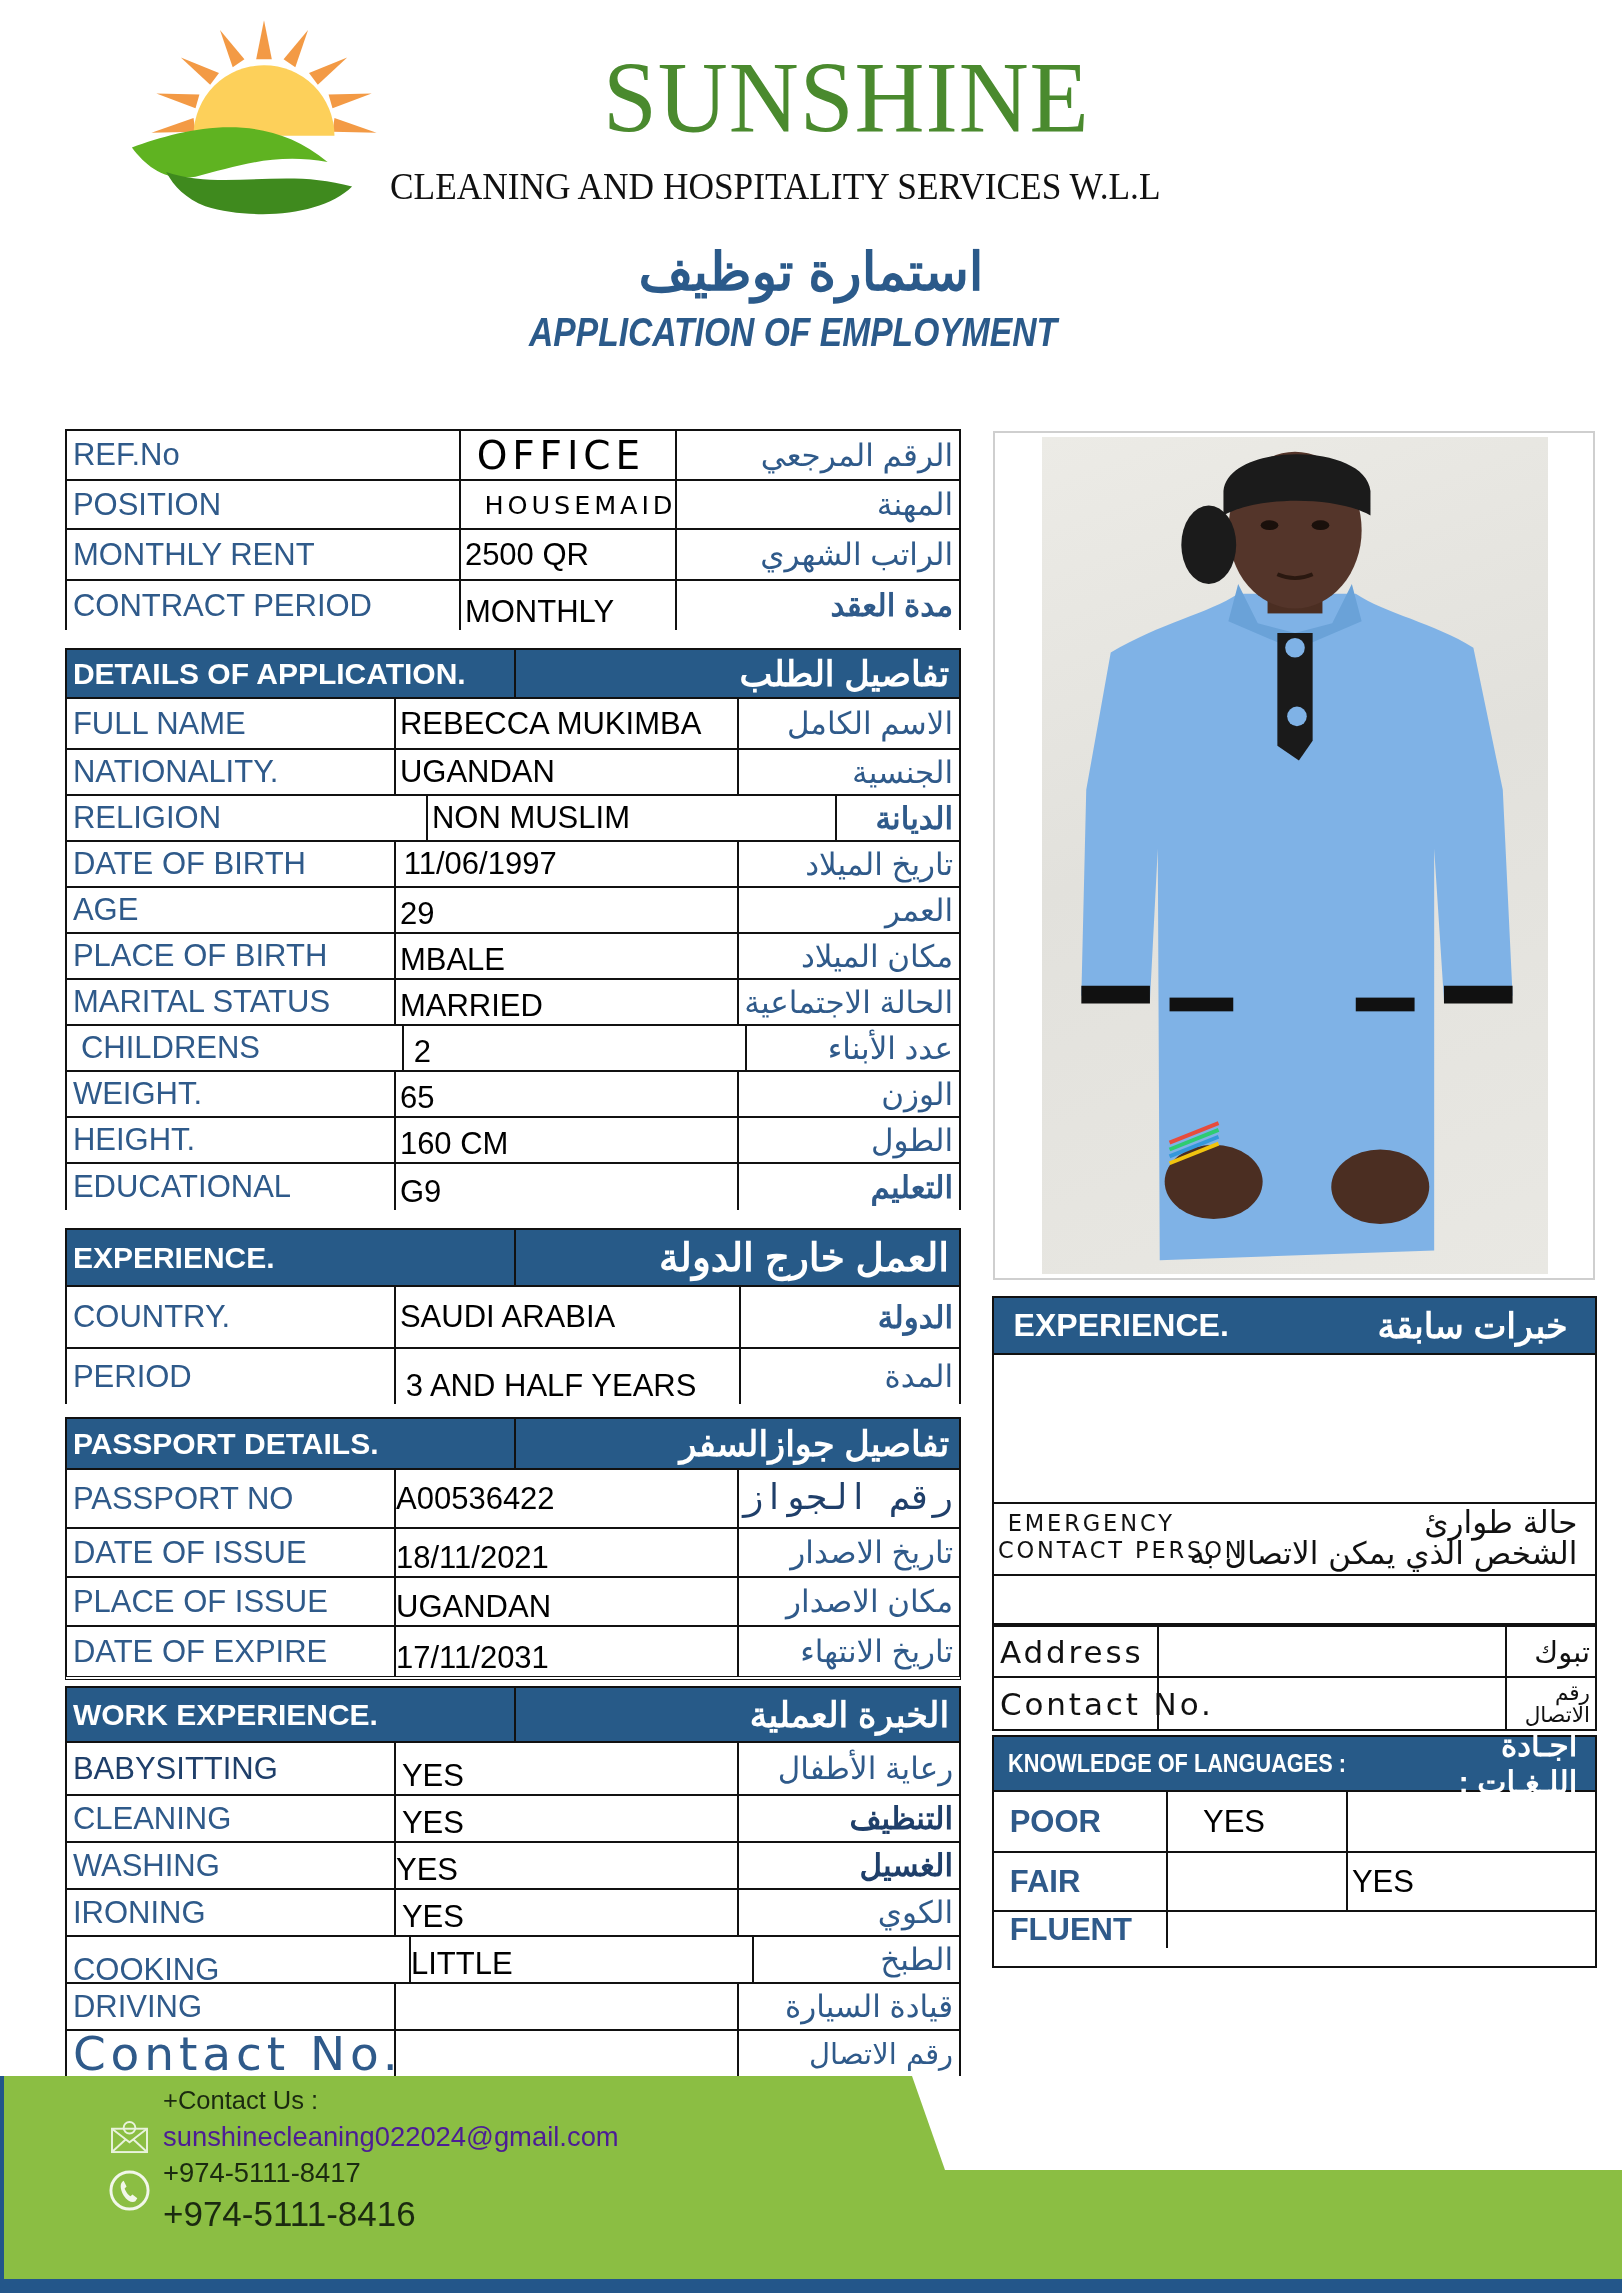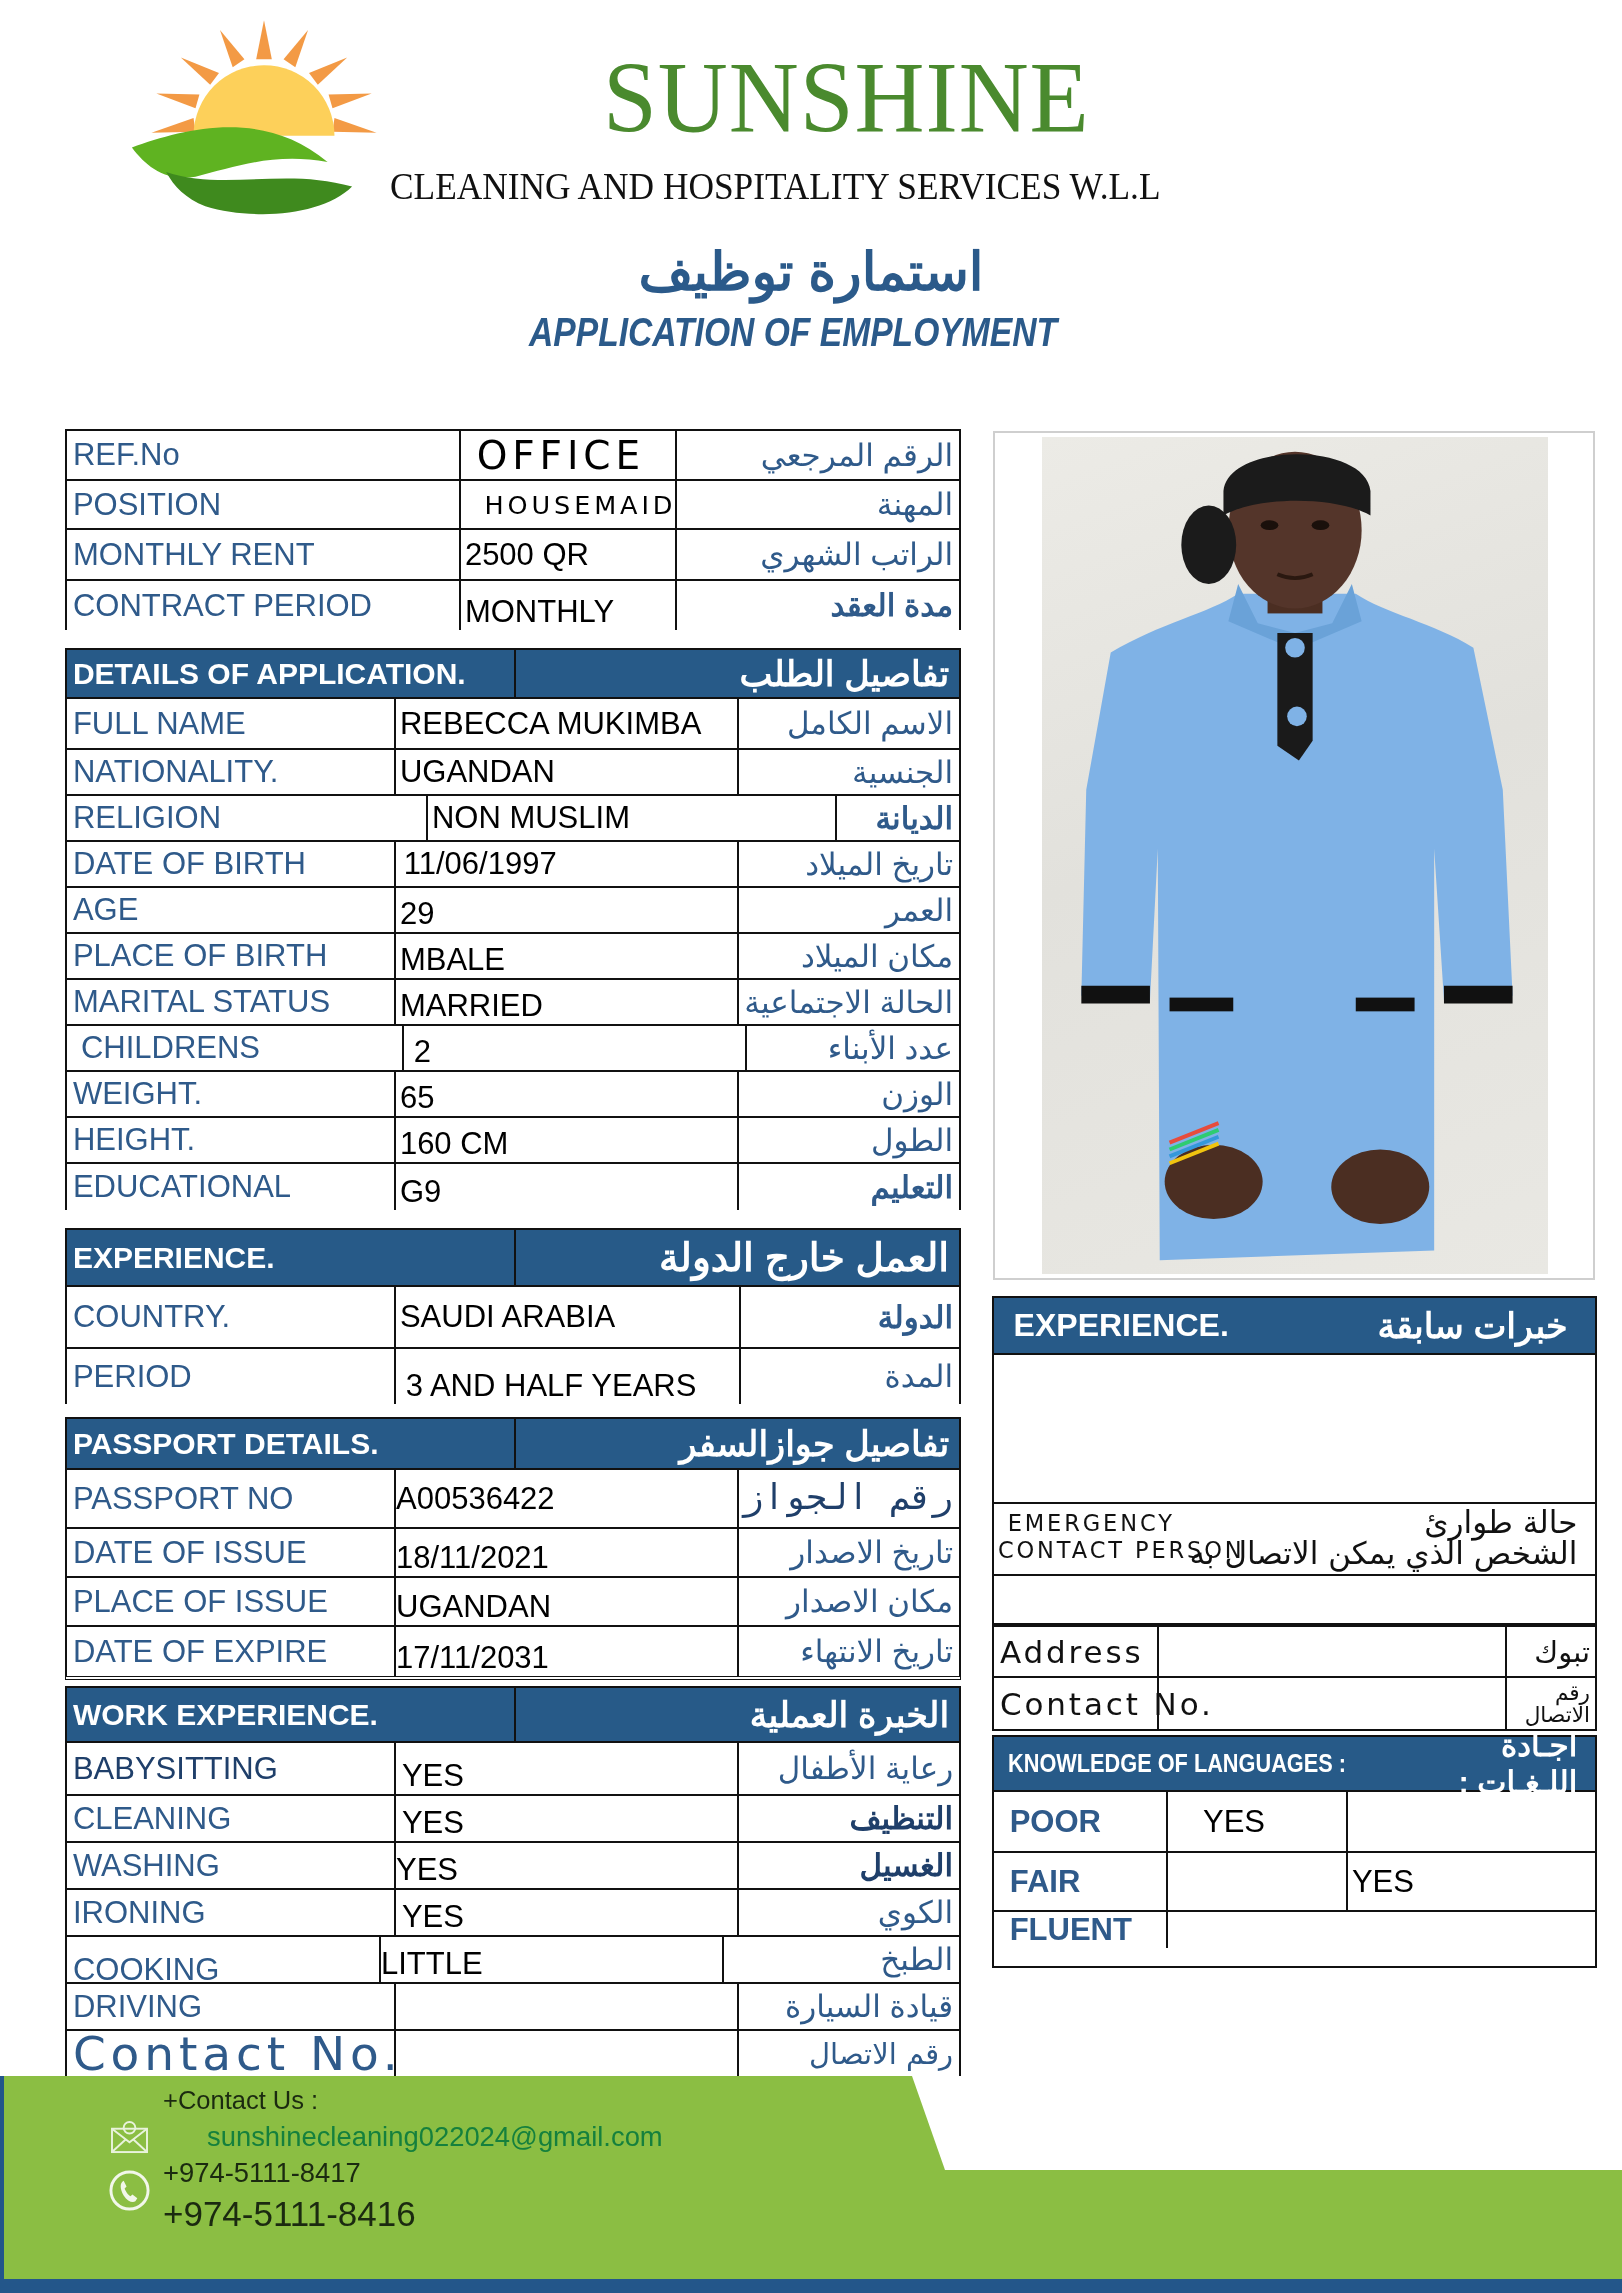--- a/index.html
+++ b/index.html
@@ -54,21 +54,21 @@
   .lang-row .k { width: 174px; border-right: 2.9px solid #111; padding-left: 15.7px; color: #2f5a8a; font-weight: bold; transform-origin: left center; }
   .lang-row .a { width: 180px; border-right: 2.9px solid #111; padding-left: 35px; }
   .lang-row .e { flex: 1; padding-left: 3.9px; }
   .lang-row .hdr { color: #2f5a8a; font-weight: bold; font-size: 28px; }
 
   
   .footer-blue { position: absolute; left: 0; top: 2076px; width: 1622px; height: 218px; background: #23568a; }
   .footer-green { position: absolute; left: 3.9px; top: 2076px; width: 1618px; height: 203px; background: #8bbe43; }
   .footer-notch { position: absolute; left: 912px; top: 2076px; width: 711px; height: 94px; background: #ffffff; clip-path: polygon(0 0, 100% 0, 100% 100%, 33px 100%); }
   .contact-title { position: absolute; left: 163px; top: 2086px; font-size: 25.5px; color: #1b2a10; }
-  .contact-mail { position: absolute; left: 163px; top: 2121px; font-size: 27.4px; color: #15803d; margin-left: 44px; }
+  .contact-mail { position: absolute; left: 163px; top: 2121px; font-size: 27.4px; color: #4c1d95; }
   .contact-ph1 { position: absolute; left: 163px; top: 2157px; font-size: 27.4px; color: #1b2a10; }
   .contact-ph2 { position: absolute; left: 163px; top: 2194px; font-size: 35px; color: #1b2a10; }
   .mail-icon { position: absolute; left: 110px; top: 2119px; width: 39px; height: 35px; }
   .phone-icon { position: absolute; left: 108px; top: 2169px; width: 43px; height: 43px; }
 
   
   .contact-big { font-family: "DejaVu Sans", sans-serif; font-size: 47px; letter-spacing: 4.9px; color: #2f5a8a; font-weight: normal; }
   .contact-ar { font-family: "DejaVu Sans", sans-serif; font-size: 29px; color: #2f5a8a; }
 </style>
 </head>
@@ -243,21 +243,21 @@
     <div class="cell c-en" style="width:327px;">WASHING</div>
     <div class="cell c-val" style="width:343px;padding-left:0;align-items:flex-end;">YES</div>
     <div class="cell c-ar" style="font-weight:bold;color:#1f3f6a;">الغسيل</div>
   </div>
   <div class="row" style="height:47px;">
     <div class="cell c-en" style="width:327px;">IRONING</div>
     <div class="cell c-val" style="width:343px;padding-left:5.9px;align-items:flex-end;">YES</div>
     <div class="cell c-ar">الكوي</div>
   </div>
   <div class="row" style="height:47px;">
-    <div class="cell c-en" style="width:312px;margin-top:20px;">COOKING</div>
+    <div class="cell c-en" style="width:342px;margin-top:20px;">COOKING</div>
     <div class="cell c-val" style="width:343px;padding-left:0;align-items:flex-end;">LITTLE</div>
     <div class="cell c-ar">الطبخ</div>
   </div>
   <div class="row" style="height:47px;">
     <div class="cell c-en" style="width:327px;">DRIVING</div>
     <div class="cell c-val" style="width:343px;"></div>
     <div class="cell c-ar">قيادة السيارة</div>
   </div>
   <div class="row" style="height:45px;border-bottom:none;">
     <div class="cell c-en" style="width:327px;overflow:visible;">

